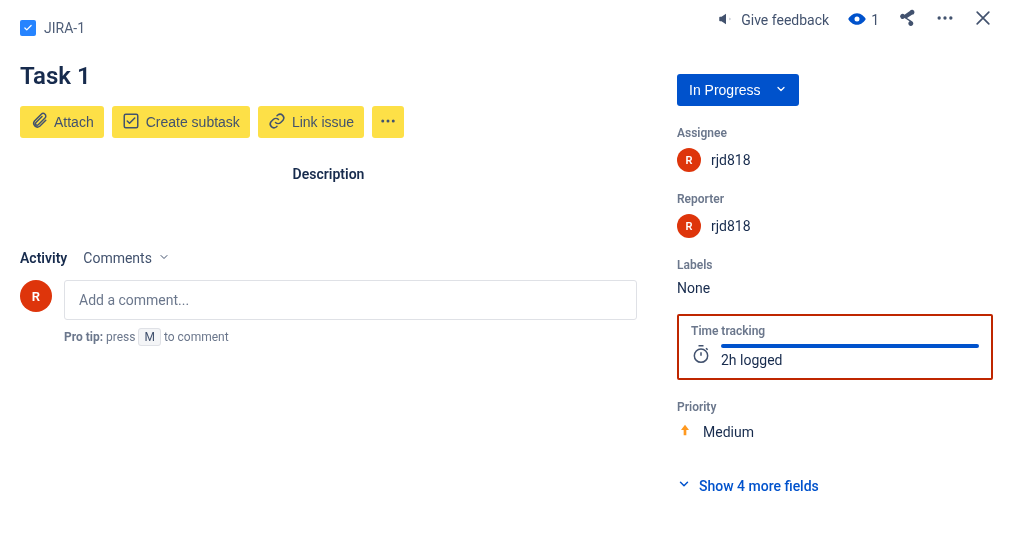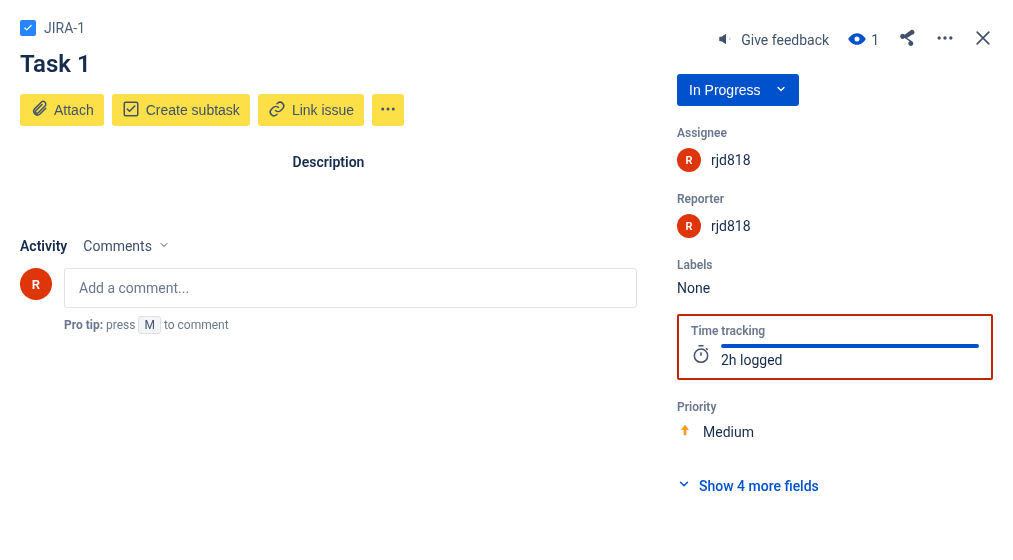--- a/index.html
+++ b/index.html
@@ -1,24 +1,24 @@
 <!DOCTYPE html>
 <html><head>
 <meta charset="utf-8">
 <style>
   * { box-sizing: border-box; }
   html, body { margin: 0; padding: 0; font-family: -apple-system, BlinkMacSystemFont, "Segoe UI", Roboto, sans-serif; color: #172B4D; background:#fff; }
   .app { width: 1013px; height: 560px; position: relative; display:flex; padding: 20px 20px 0 20px; }
   .main { flex:1; padding-right: 40px; display:flex; flex-direction:column; }
   .side { width: 316px; display:flex; flex-direction:column; }
-  .topbar { position:absolute; top:28px; right:20px; display:flex; align-items:center; gap:18px; }
+  .topbar { position:absolute; top:8px; right:20px; display:flex; align-items:center; gap:18px; }
   .breadcrumb { display:flex; align-items:center; gap:8px; font-size:14px; color:#505F79; }
   .issue-icon { width:16px; height:16px; background:#2684FF; border-radius:2px; display:flex; align-items:center; justify-content:center; }
   .issue-icon svg { width:10px; height:10px; fill:#fff; }
-  h1.title { font-size:24px; font-weight:600; margin:14px 0 16px 0; color:#172B4D; }
+  h1.title { font-size:24px; font-weight:600; margin:26px 0 16px 0; color:#172B4D; }
   .actions { display:flex; gap:8px; }
   .btn { background:#fde047; border:none; border-radius:3px; height:32px; padding:0 10px; display:flex; align-items:center; gap:6px; font-size:14px; color:#42526E; cursor:pointer; }
   .btn svg { width:18px; height:18px; fill:#42526E; }
   .more-btn { width:32px; height:32px; display:flex; align-items:center; justify-content:center; }
   .section-label { font-size:14px; font-weight:600; color:#172B4D; margin-top:28px; margin-bottom:8px;text-align:center; }
   .desc-placeholder { font-size:14px; color:#6B778C; cursor:text; }
   .activity-row { display:flex; gap:16px; margin-top:60px; }
   .activity-label { font-size:14px; font-weight:600; color:#172B4D; }
   .activity-select { display:flex; align-items:center; gap:6px; font-size:14px; color:#42526E; cursor:pointer; }
   .comment-row { display:flex; align-items:flex-start; gap:12px; margin-top:14px; }

